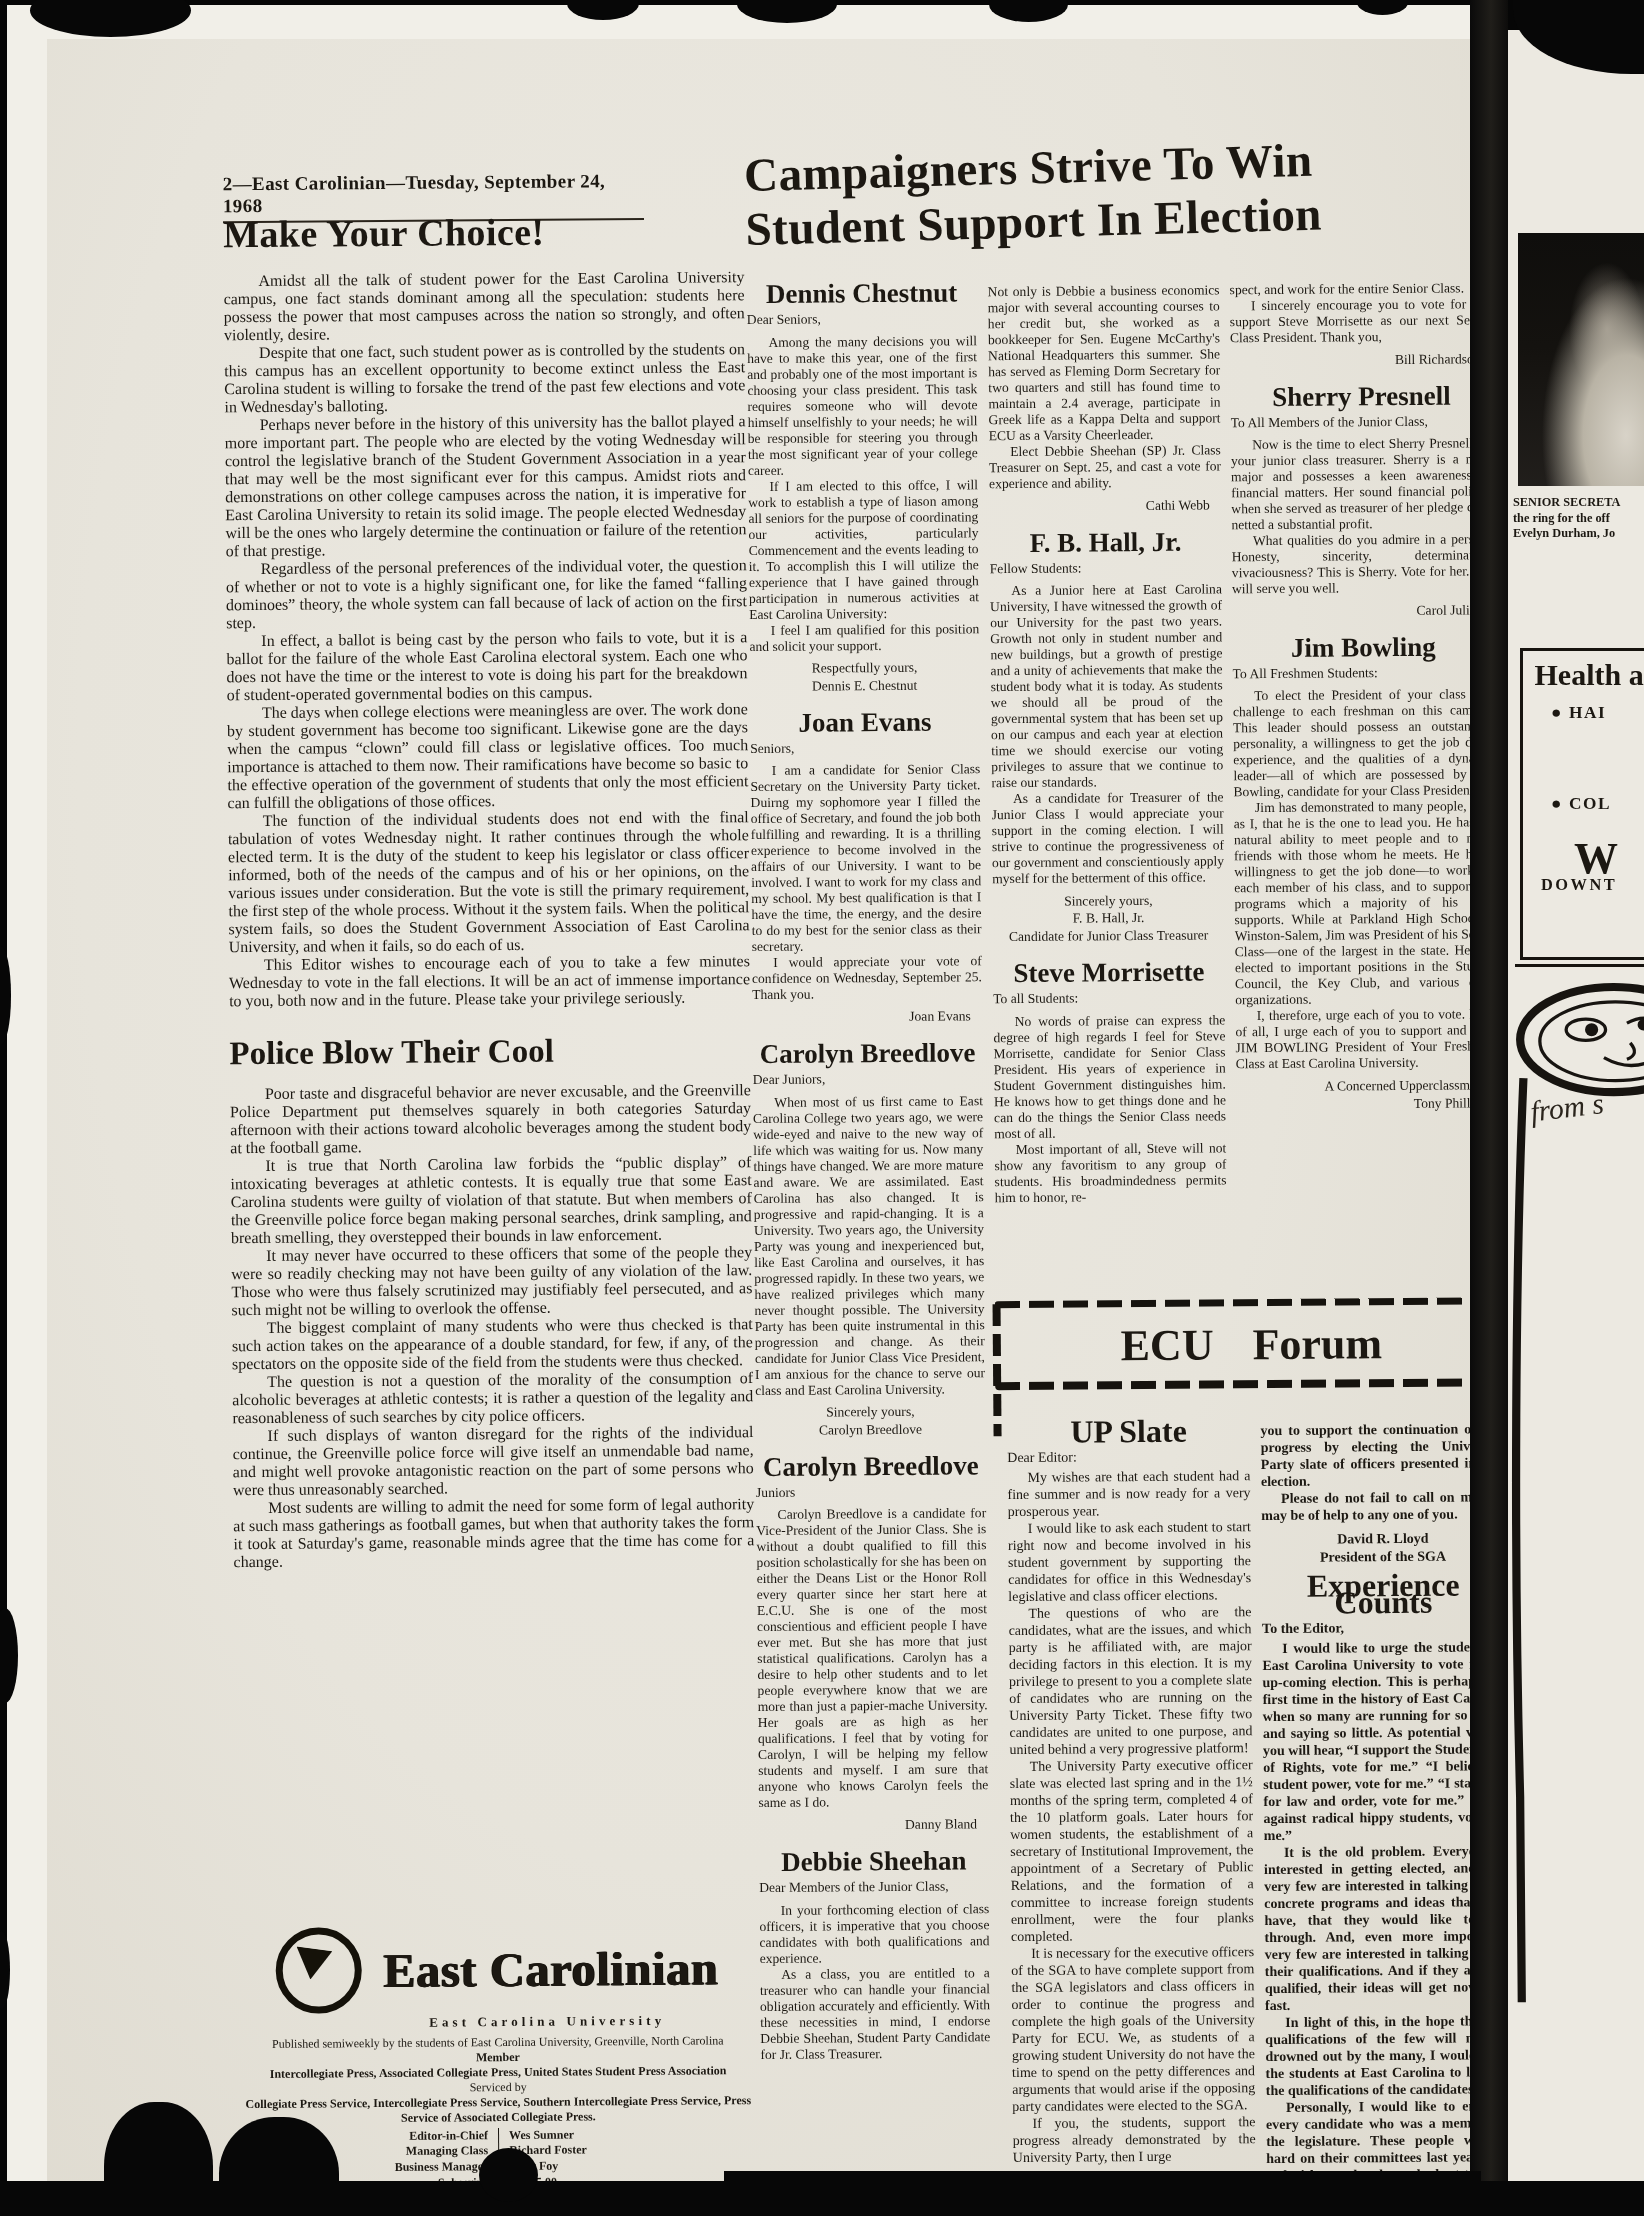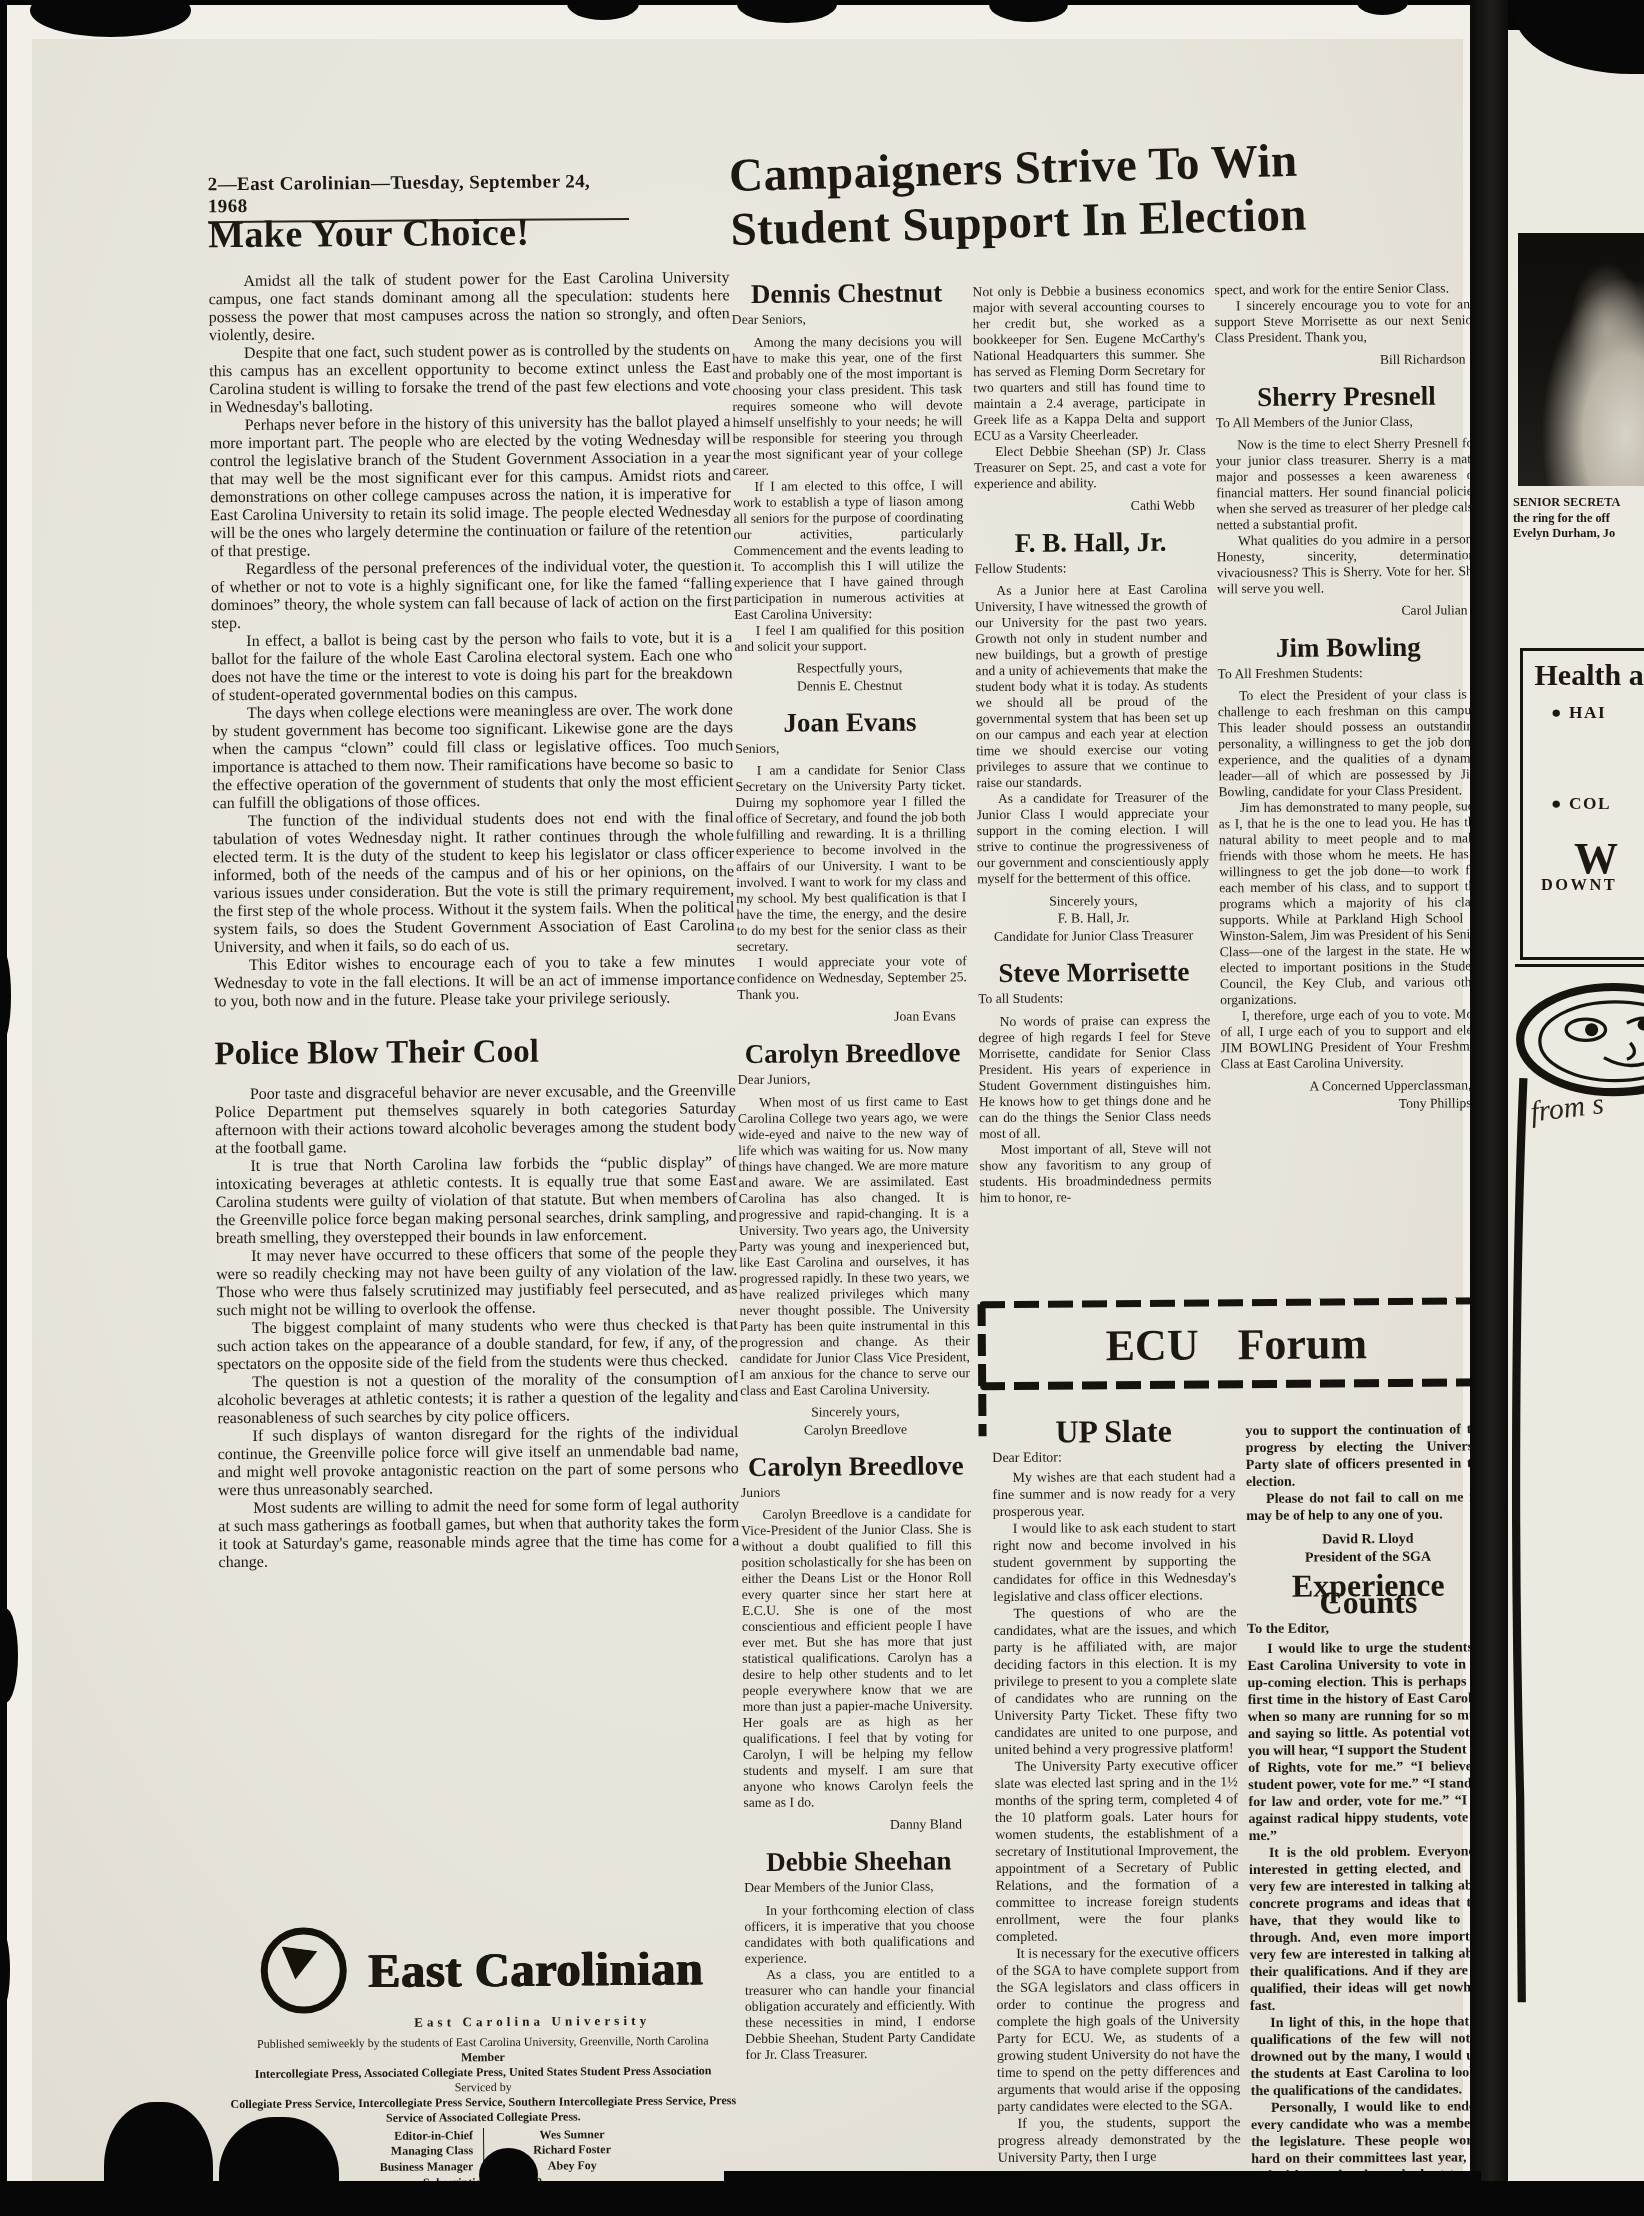--- a/index.html
+++ b/index.html
@@ -3,21 +3,21 @@
 <meta charset="utf-8">
 <style>
   html,body{margin:0;padding:0;}
   body{
     width:1645px;height:2216px;position:relative;overflow:hidden;
     background:#060606;
     font-family:"Liberation Serif","DejaVu Serif",serif;
     color:#1c1812;
   }
   .paper-margin{position:absolute;left:6.6px;top:5px;width:1470px;height:2181px;background:#f1efe8;}
-  .page{position:absolute;left:32px;top:39px;width:1431px;height:2142px;
+  .page{position:absolute;left:47px;top:39px;width:1431px;height:2142px;
     background:radial-gradient(ellipse at 45% 35%, #ebe8e0 0%, #e7e4db 55%, #dedacf 100%);}
   .page-inner{position:absolute;inset:0;transform:rotate(-0.45deg);}
   .gutter{position:absolute;left:1470px;top:0;width:38px;height:2216px;
     background:linear-gradient(90deg,#0a0a0a,#201e1a 55%,#0d0c0b);}
   .nextpage{position:absolute;left:1508px;top:30px;width:137px;height:2158px;background:#ece9e1;}
   .blob{position:absolute;background:#070707;border-radius:50%;}
   .band{position:absolute;background:#070707;}
 
   
   .pg-header{position:absolute;left:183px;top:130px;width:421px;
@@ -38,21 +38,21 @@
   .mh-logo-tri{position:absolute;left:11.5px;top:10px;width:36px;height:35px;background:#151209;
     clip-path:polygon(50% 100%,0 12%,100% 12%);transform:rotate(8deg);}
   .mh-title{font-size:48px;font-weight:bold;letter-spacing:0.8px;
     text-shadow:0.8px 0 #141109, -0.8px 0 #141109;}
   .mh-univ{font-size:13px;font-weight:bold;letter-spacing:4.1px;margin:0 0 5px 99px;}
   .mh-line{font-size:12px;line-height:15px;}
   .mh-bold{font-weight:bold;}
   .staff{margin-top:3.3px;}
   .staff-row{display:flex;justify-content:center;font-size:12px;font-weight:bold;line-height:15.6px;}
   .staff-role{width:156px;text-align:right;padding-right:10px;}
-  .staff-name{width:156px;text-align:center;padding-left:10px;border-left:1.6px solid #1c1812;}
+  .staff-name{width:156px;text-align:left;padding-left:10px;border-left:1.6px solid #1c1812;}
 
   
   .camp-head{position:absolute;left:704px;top:109px;width:757px;
     font-size:47px;line-height:54px;font-weight:bold;letter-spacing:0.4px;
     transform:rotate(-1.1deg);transform-origin:left top;}
 
   
   .lcol{position:absolute;top:247px;font-size:13.6px;line-height:16px;}
   .lcol-a{left:706px;width:230px;}
   .lcol-b{left:947px;width:232px;max-height:1015px;overflow:hidden;}

